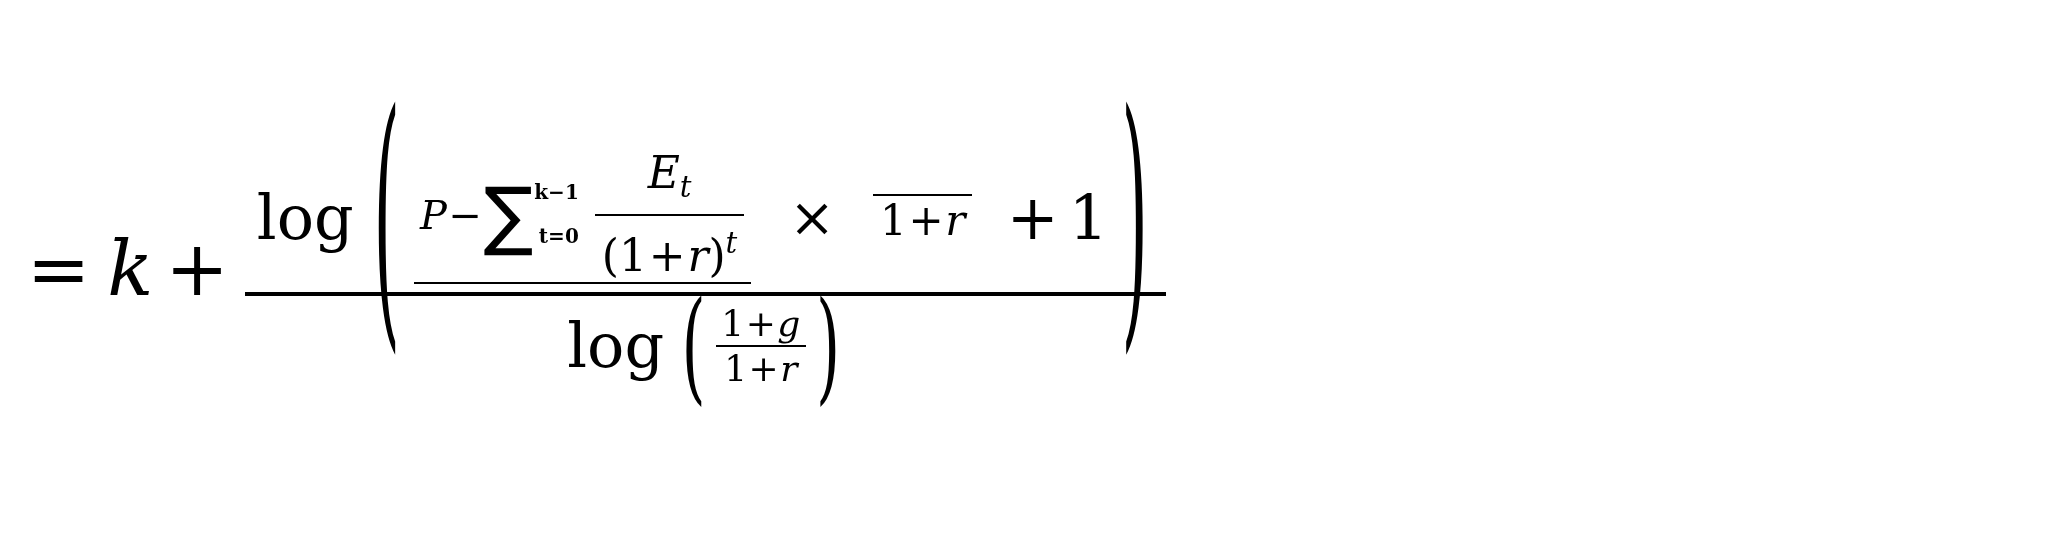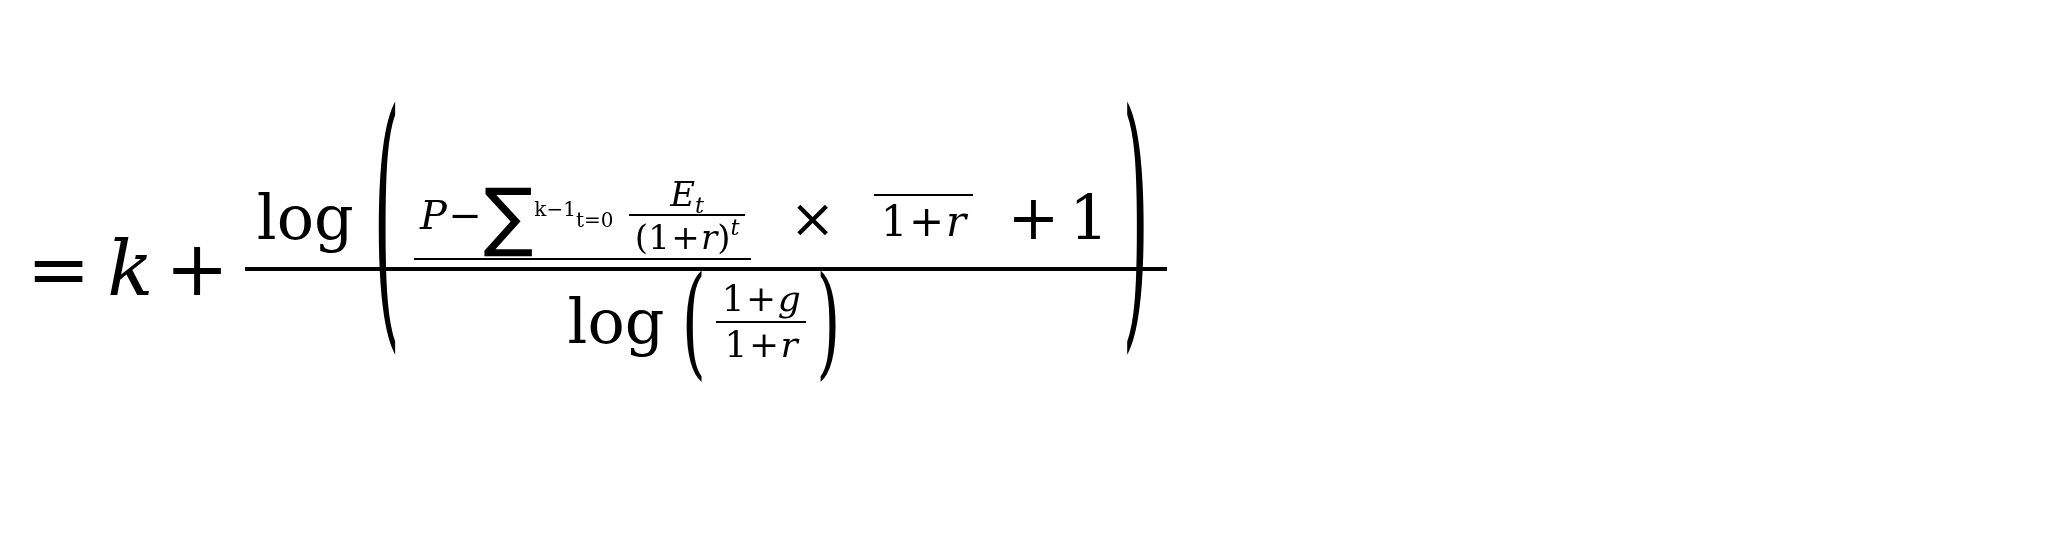--- a/index.html
+++ b/index.html
@@ -86,26 +86,27 @@
   }
   .bigop .sigma {
     font-size: 1.85em;
     font-style: normal;
     line-height: 0.8;
     font-family: "DejaVu Sans", "Liberation Sans", sans-serif;
     transform: scaleY(1.02);
   }
   .bigop .limits {
     display: inline-flex;
-    flex-direction: row;
+    flex-direction: column;
     justify-content: center;
     font-size: 0.50em;
     line-height: 1.08;
     margin-left: 0.04em;
     text-align: right;
+    font-weight: bold;
   }
   .bigop .limits .up   { display: block; margin-bottom: 0.55em; }
   .bigop .limits .down { display: block; margin-top: 0.55em; }
 
   
   .paren {
     display: inline-block;
     font-style: normal;
     font-family: "DejaVu Serif", "Liberation Serif", serif;
     line-height: 0.92;
@@ -161,21 +162,21 @@
                     <span>k</span><span class="upright">−</span><span class="upright">1</span>
                   </span>
                   <span class="down">
                     <span>t</span><span class="upright">=</span><span class="upright">0</span>
                   </span>
                 </span>
               </span>
 
               <span class="gap-md"></span>
 
-              <span class="frac hair" style="font-size:34px;">
+              <span class="frac hair" style="font-size:44px;gap:14px;">
                 <span class="num">
                   <span>E</span><sub>t</sub>
                 </span>
                 <span class="bar"></span>
                 <span class="den">
                   <span class="upright">(</span><span class="upright">1</span><span class="upright op tight">+</span><span>r</span><span class="upright">)</span><sup>t</sup>
                 </span>
               </span>
             </span>
           </span>

